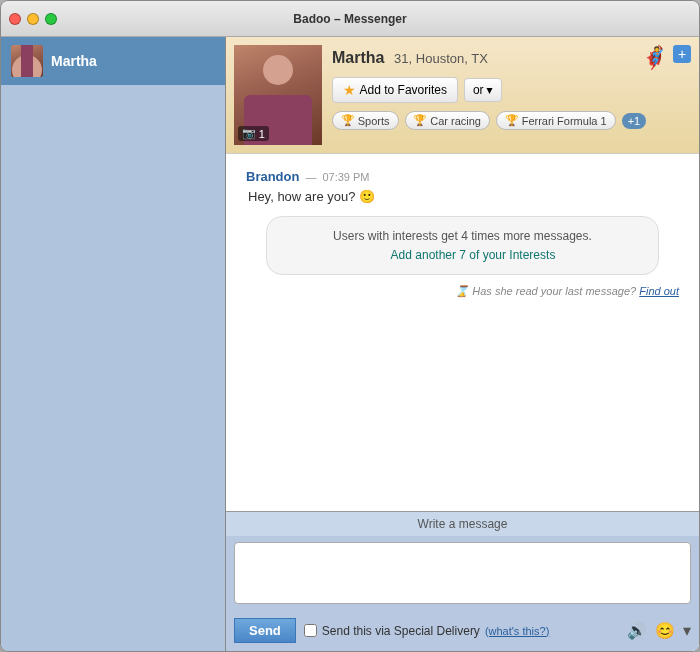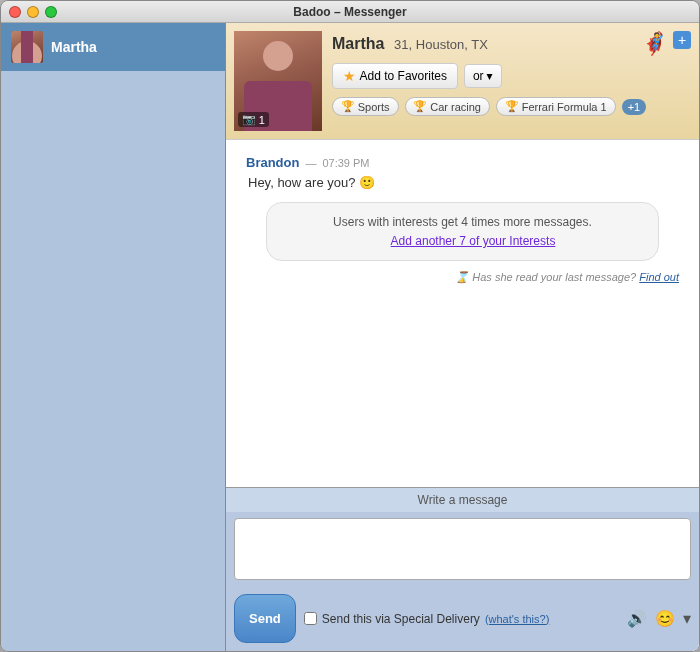--- a/index.html
+++ b/index.html
@@ -19,21 +19,21 @@
       border: 1px solid #888;
       border-radius: 8px;
       overflow: hidden;
       display: flex;
       flex-direction: column;
       box-shadow: 0 4px 20px rgba(0,0,0,0.4);
     }
 
     
     .titlebar {
-      height: 22px;
+      height: 36px;
       background: linear-gradient(to bottom, #ececec, #d4d4d4);
       display: flex;
       align-items: center;
       padding: 0 8px;
       border-bottom: 1px solid #aaa;
       flex-shrink: 0;
       position: relative;
     }
     .titlebar-buttons {
       display: flex;
@@ -278,23 +278,22 @@
       border-radius: 16px;
       padding: 12px 0;
       text-align: center;
     }
     .interests-promo-text {
       color: #555;
       font-size: 12px;
       margin-bottom: 4px;
     }
     .interests-promo-link {
-      color: #6d28d9;
+      color: #0f766e;
       font-size: 12px;
-      text-decoration: underline;
       cursor: pointer;
       margin-left: 21px;
     }
 
     
     .read-receipt {
       text-align: right;
       color: #888;
       font-size: 11px;
       margin: 8px 0;
@@ -336,22 +335,22 @@
     .chat-toolbar {
       display: flex;
       align-items: center;
       padding: 5px 8px 8px;
       gap: 8px;
     }
     .send-btn {
       background: linear-gradient(to bottom, #6fa8dc, #4a86c8);
       color: white;
       border: 1px solid #3a76b8;
-      border-radius: 12px;
-      padding: 16px 14px;
+      border-radius: 0;
+      padding: 4px 14px;
       font-size: 13px;
       font-weight: bold;
       cursor: pointer;
     }
     .special-delivery-row {
       display: flex;
       align-items: center;
       gap: 5px;
       flex: 1;
     }

